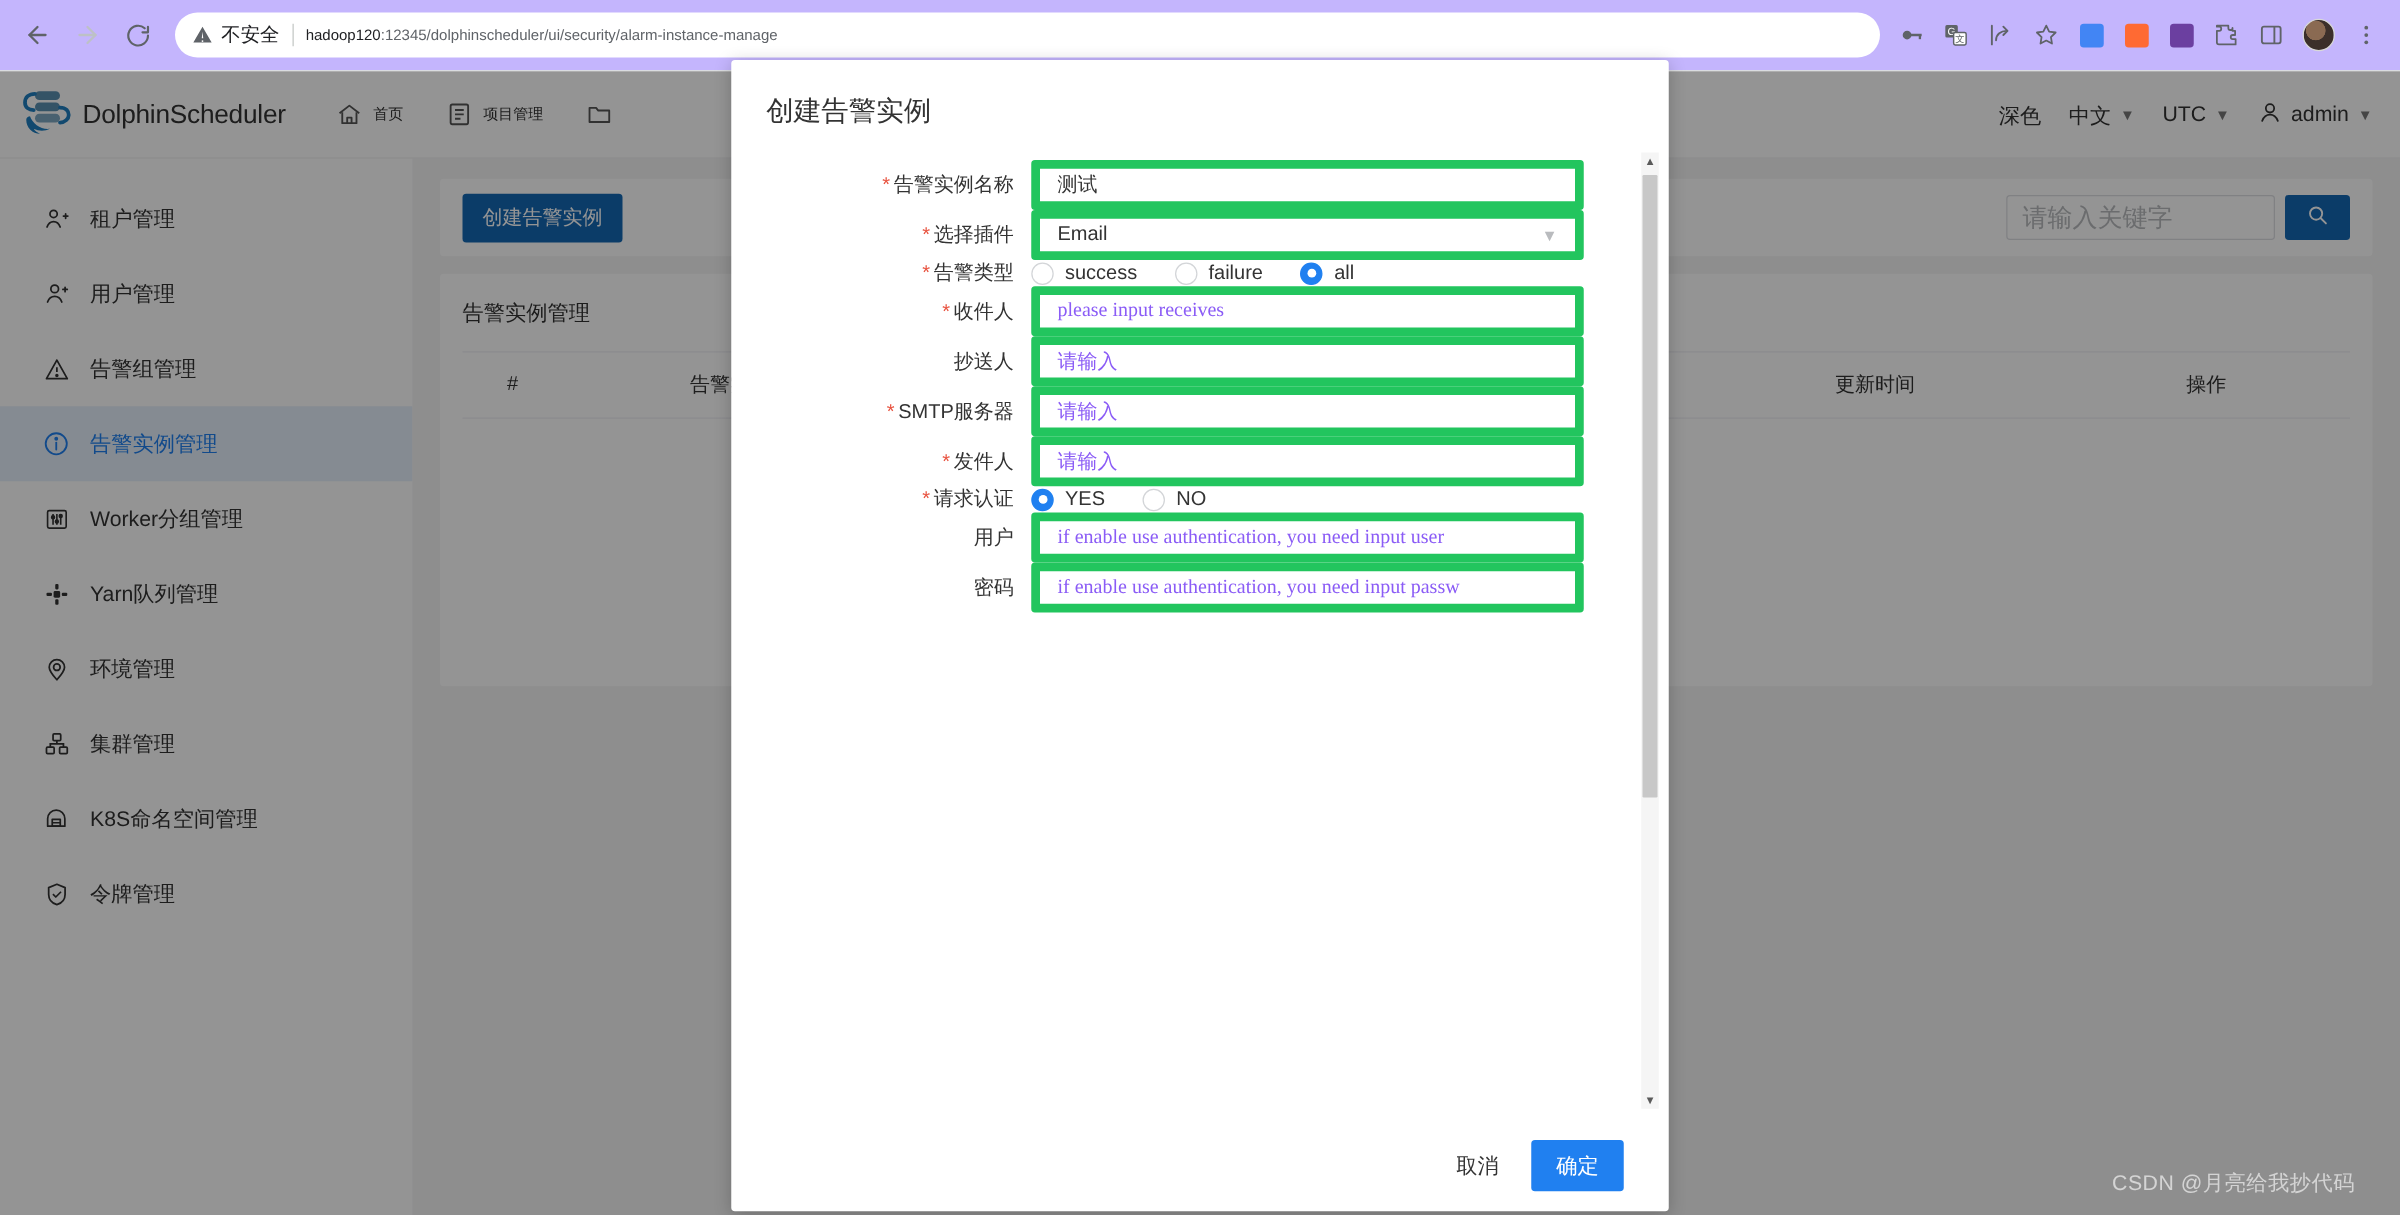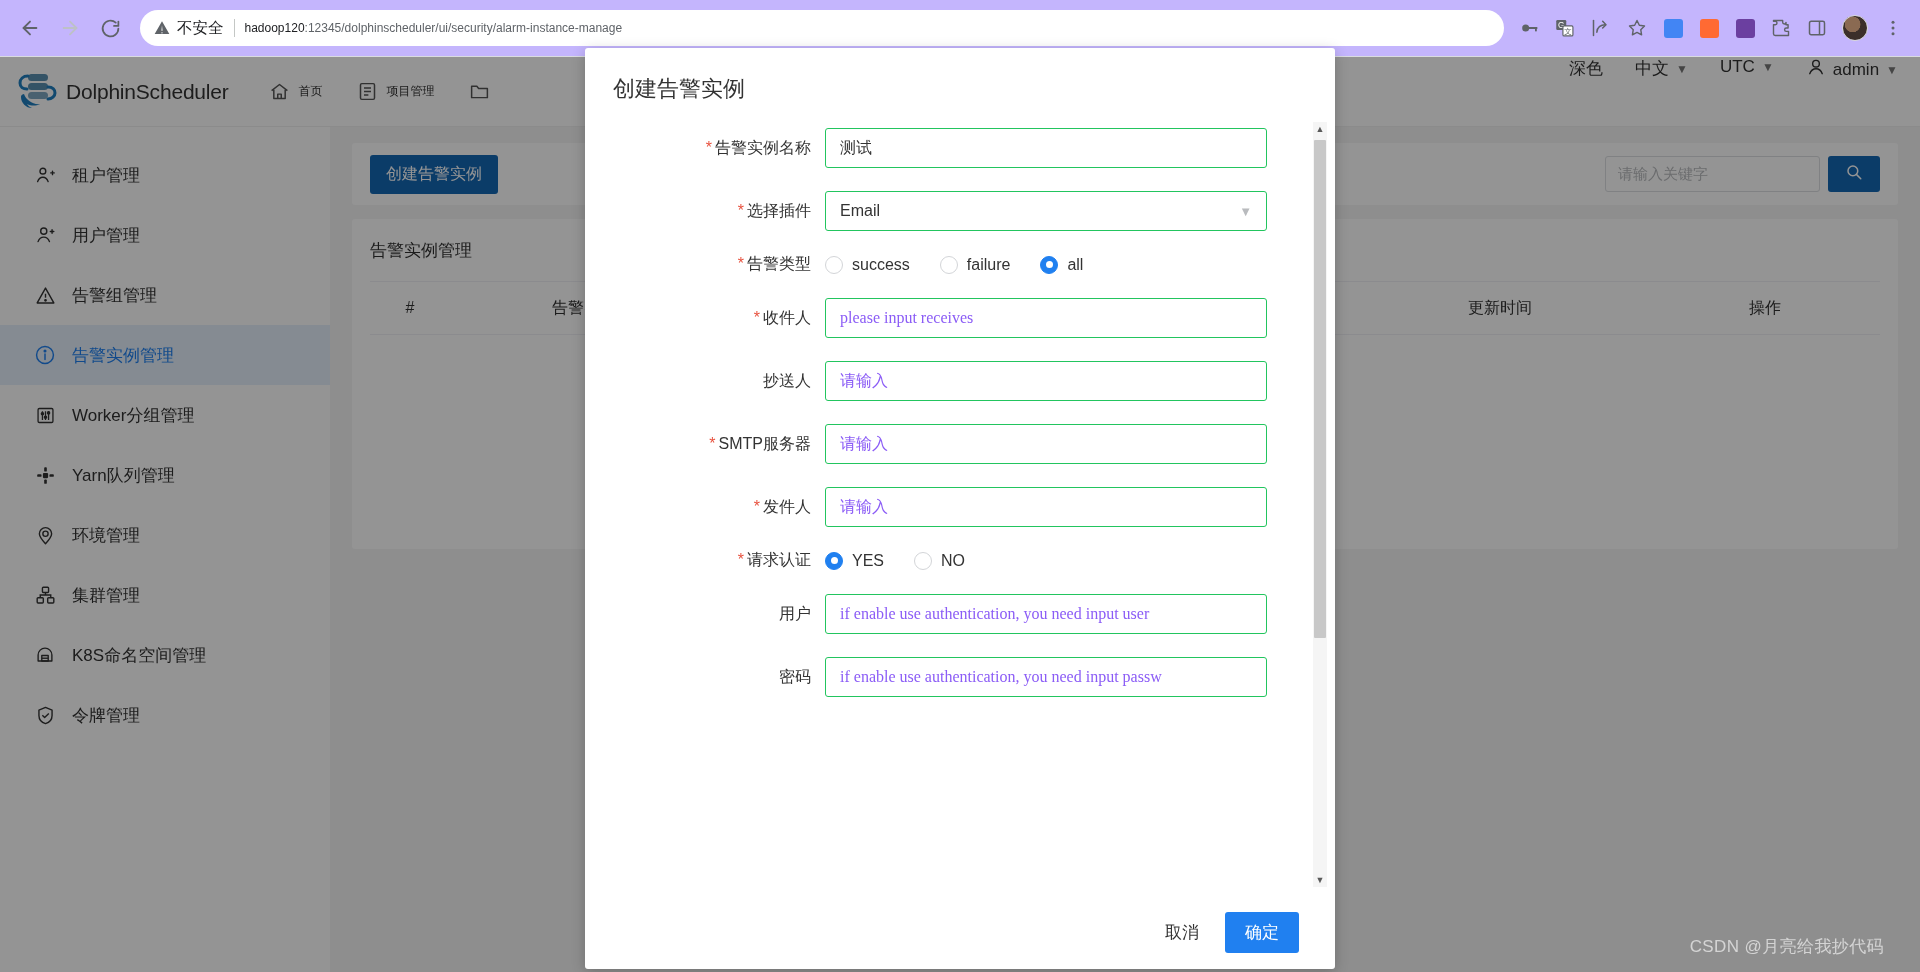--- a/index.html
+++ b/index.html
@@ -68,21 +68,21 @@
     font-size: 21px; color: #333; margin-left: 6px; letter-spacing: -0.2px;
   }
   #top-nav { display: flex; align-items: center; margin-left: 40px; gap: 34px; }
   .topnav-item {
     display: flex; align-items: center; gap: 9px;
     font-size: 12px; color: #333; white-space: nowrap;
   }
   .topnav-item .ti { color: #555; display: flex; }
   #header-right {
     position: absolute; right: 22px; top: 0; height: 70px;
-    display: flex; align-items: flex-start; gap: 32px;
+    display: flex; align-items: center; gap: 22px;
     font-size: 17px; color: #333;
   }
   .hr-item { display: flex; align-items: center; gap: 7px; white-space: nowrap; }
   .caret { font-size: 12px; color: #777; }
 
   
   #sidebar {
     position: absolute; left: 0; top: 70px; width: 330px; height: 845px;
     background: #ffffff; padding-top: 18px;
   }
@@ -105,21 +105,21 @@
     height: 62px; display: flex; align-items: center;
     padding: 0 18px; justify-content: space-between;
   }
   #create-btn {
     background: #1468b4; color: #ffffff; font-size: 16px;
     border-radius: 3px; padding: 9px 16px; white-space: nowrap;
   }
   #search-group { display: flex; align-items: center; gap: 8px; }
   #search-input {
     width: 215px; height: 36px; border: 1px solid #dcdee2;
-    border-radius: 3px; font-size: 15px; color: #b9bbbe;
+    border-radius: 3px; font-size: 20px; color: #b9bbbe;
     display: flex; align-items: center; padding: 0 12px; background: #fff;
   }
   #search-btn {
     width: 52px; height: 36px; background: #1468b4; border-radius: 3px;
     display: flex; align-items: center; justify-content: center; color: #fff;
   }
   #table-card {
     margin-top: 14px; background: #ffffff; border-radius: 3px;
     height: 330px; padding: 0 18px;
   }
@@ -150,31 +150,31 @@
   }
   #modal-title {
     font-size: 22px; color: #333; padding: 26px 28px 10px 28px;
   }
   #modal-body {
     flex: 1 1 auto; position: relative; overflow: hidden;
     padding: 14px 36px 0 0;
   }
   #form { padding-left: 0; }
   .row {
-    display: flex; align-items: center; margin-bottom: 23px;
+    display: flex; align-items: center; 
   }
   .lbl {
     width: 240px; text-align: right; padding-right: 14px;
     font-size: 16px; color: #333; white-space: nowrap;
     flex: 0 0 240px;
   }
   .req { color: #e8523f; margin-right: 3px; }
   .fld {
     flex: 0 0 442px; height: 40px;
-    border: 1px solid #22c55e; border-radius: 3px;
+    border: 7px solid #22c55e; border-radius: 3px;
     display: flex; align-items: center; padding: 0 14px;
     font-size: 16px; background: #fff;
   }
   .fld.value { color: #333; }
   .fld.ph { color: #8b5cf6; font-family: Liberation Serif, serif; }
   .fld.sel { justify-content: space-between; }
   .fld.sel .selv { color: #333; }
   .fld.sel .chev { color: #b9bbbe; font-size: 13px; }
   .radios { display: flex; align-items: center; gap: 30px; }
   .radio { display: flex; align-items: center; gap: 9px; font-size: 16px; color: #333; }

